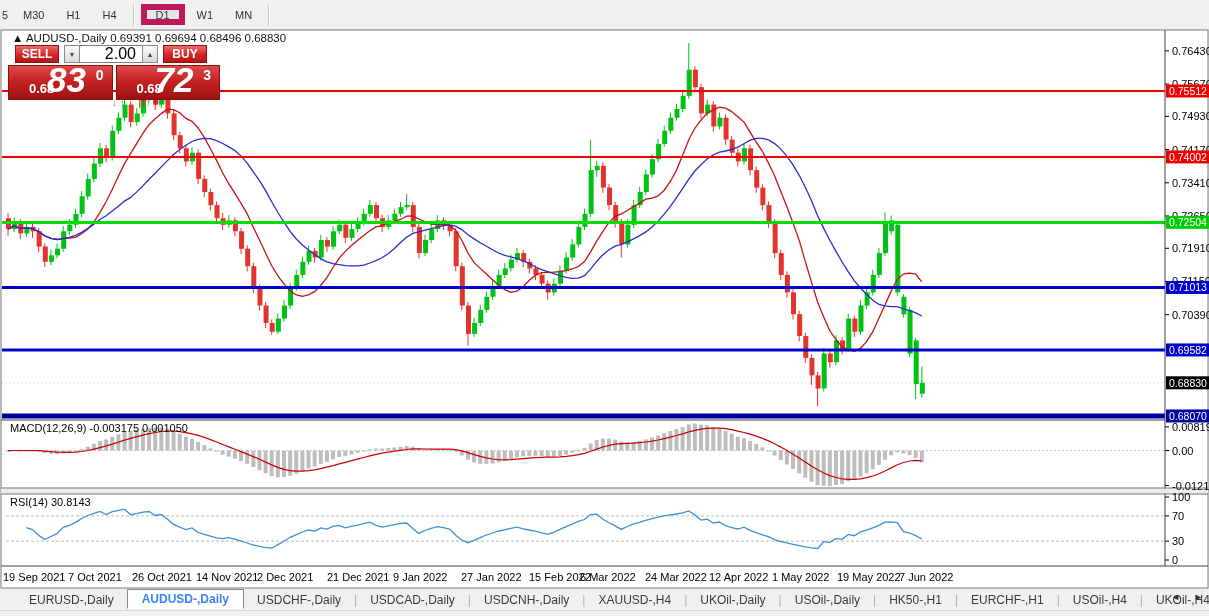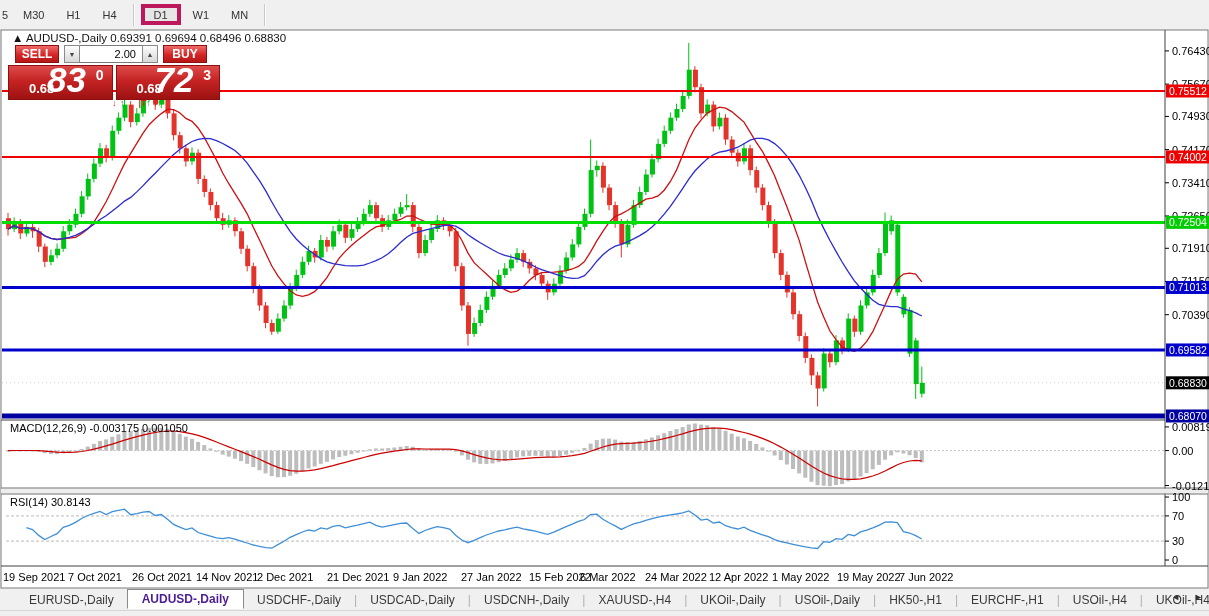--- a/index.html
+++ b/index.html
@@ -4,47 +4,47 @@
 <style>
   html,body{margin:0;padding:0;background:#f0f0f0;}
   #root{position:relative;width:1209px;height:616px;background:#f0f0f0;overflow:hidden;
         font-family:"Liberation Sans",sans-serif;-webkit-font-smoothing:antialiased;}
   svg text{font-family:"Liberation Sans",sans-serif;}
   
   #toolbar{position:absolute;left:0;top:0;width:1209px;height:29px;background:#f0f0f0;
            display:flex;align-items:center;}
   .tfbtn{height:21px;padding:0 9px;margin:0 1px;font-size:11px;color:#333;background:transparent;
          border:1px solid transparent;display:flex;align-items:center;cursor:default;}
-  .tfbtn.active{background:#e6e6e6;border:4px solid #be185d;}
+  .tfbtn.active{background:#e6e6e6;border:6px solid #be185d;}
   .tfbtn.clip{width:10px;padding:0 2px;overflow:hidden;justify-content:flex-end;}
   .tbsep{width:1px;height:22px;background:#c9c9c9;margin:0 5px;border-right:1px solid #fdfdfd;}
   
   #quote-panel{position:absolute;left:8px;top:45px;width:215px;z-index:5;}
   #qp-row1{display:flex;align-items:stretch;height:18px;margin:0 0 2px 7px;}
   .trade-btn{width:44px;border:1px solid #8c1212;color:#fff;font-size:12px;font-weight:bold;
              background:linear-gradient(180deg,#ef6a6a,#d42525 55%,#b51717);cursor:pointer;
              font-family:"Liberation Sans",sans-serif;padding:0;}
   .spin{width:16px;border:1px solid #8a8a8a;background:linear-gradient(180deg,#fdfdfd,#d8d8d8);
         font-size:7px;color:#444;padding:0;margin:0;cursor:pointer;line-height:7px;}
-  .vol{width:56px;border:1px solid #7a7a7a;border-left:none;border-right:none;font-size:11px;
+  .vol{width:56px;border:1px solid #7a7a7a;border-left:none;border-right:none;font-size:16px;
        text-align:right;padding:0 6px 0 0;font-family:"Liberation Sans",sans-serif;}
   .gap4{width:5px;}
   #qp-row2{display:flex;}
   .px-box{position:relative;width:104px;height:33px;margin-right:3px;cursor:pointer;
           border:1px solid #8c1010;background:linear-gradient(180deg,#dd4b4b,#c52323 45%,#9d1212);}
   .px-small{position:absolute;left:20px;bottom:3px;color:#fff;font-size:13px;font-weight:bold;}
   .px-big{position:absolute;left:38px;top:-6px;color:#fff;font-size:35px;font-weight:bold;font-style:italic;}
   .px-sup{position:absolute;right:8px;top:1px;color:#fff;font-size:14px;font-weight:bold;}
   
   #tabbar{position:absolute;left:0;top:589px;width:1209px;height:21px;background:#f0f0f0;
           display:flex;align-items:center;z-index:4;}
   #tabs{display:flex;align-items:center;margin-left:16px;height:21px;}
   .tab{font-size:12px;color:#3a3a3a;padding:2px 13px;white-space:nowrap;cursor:pointer;}
   .tab.active{background:#fff;border:1px solid #8a8a8a;border-bottom-color:#fff;font-weight:bold;
-              color:#4c1d95;padding:2px 14px;margin-top:-2px;}
+              color:#3b82f6;padding:2px 14px;margin-top:-2px;}
   .tsep{color:#b0b0b0;font-size:12px;}
   .tab-scroll{position:absolute;right:6px;top:3px;display:flex;gap:14px;}
   .tab-scroll span{font-size:9px;color:#333;cursor:pointer;}
   #bottomstrip{position:absolute;left:0;top:610px;width:1209px;height:6px;background:#f0f0f0;
                border-top:1px solid #d6d6d6;}
 </style>
 </head>
 <body>
 
 <div id="root">

